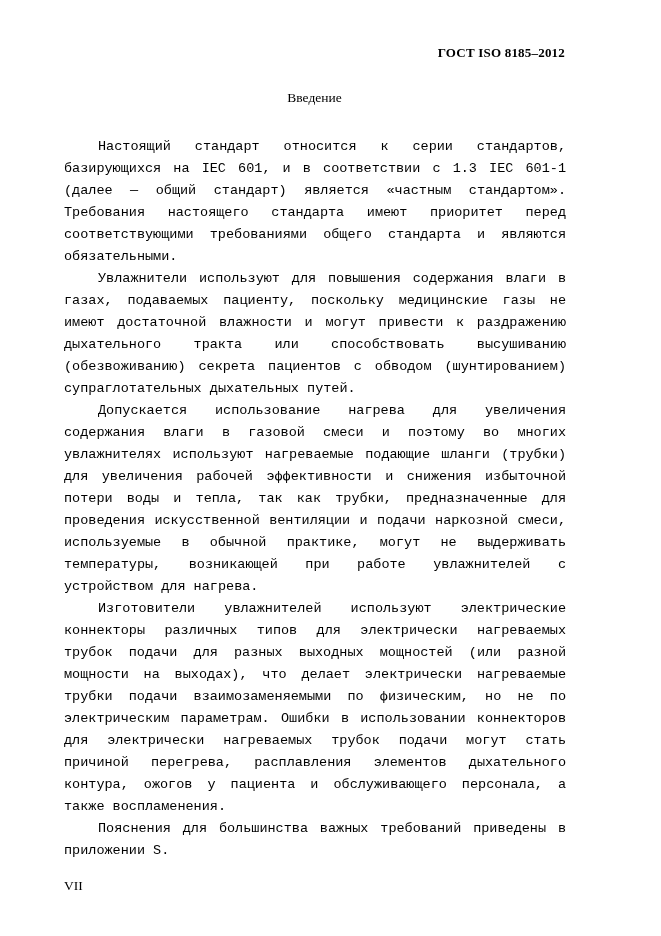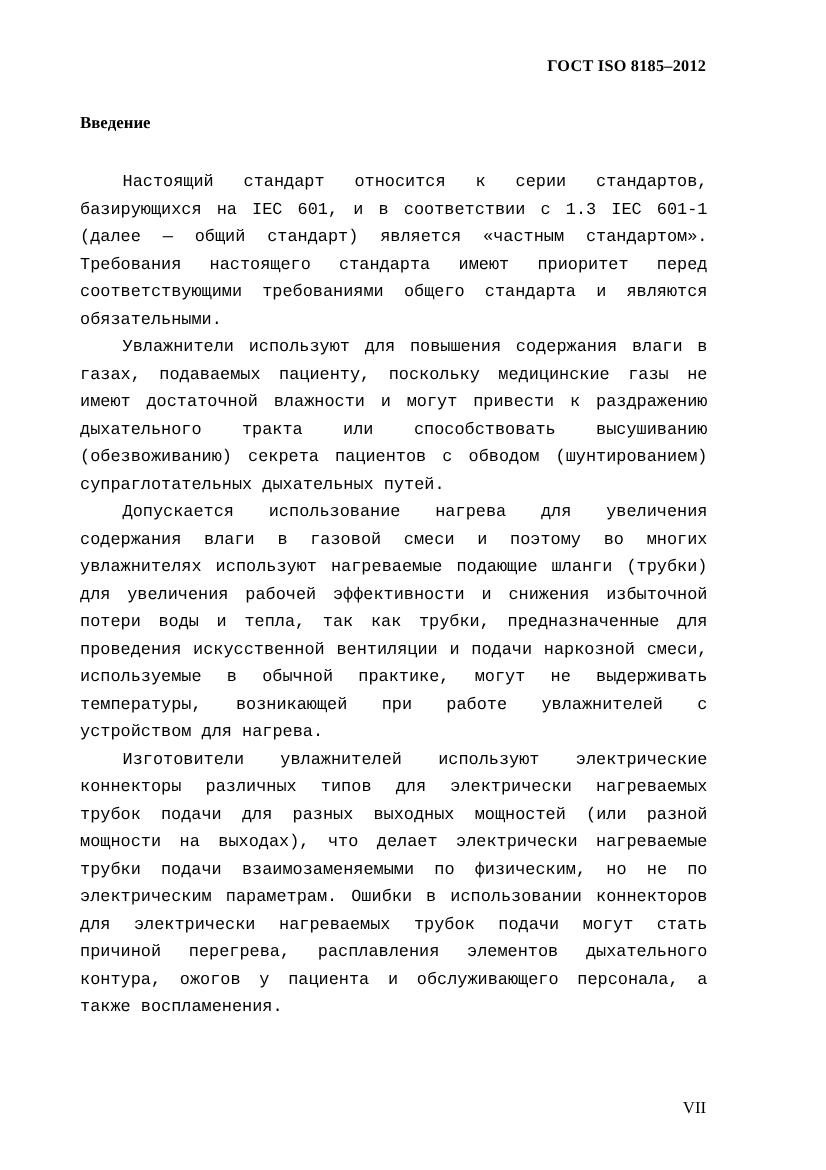--- a/index.html
+++ b/index.html
@@ -24,21 +24,22 @@
     text-align: right;
     font-weight: bold;
     font-size: 13px;
     letter-spacing: 0.2px;
   }
   .section-title {
     position: absolute;
     top: 90px;
     left: 64px;
     right: 60px;
-    font-weight: bold;
+    text-align: center;
+    font-weight: normal;
     font-size: 13.5px;
   }
   .content {
     position: absolute;
     top: 136px;
     left: 64px;
     right: 59px;
     font-size: 13.5px;
     line-height: 22px;
     text-align: justify;
@@ -47,36 +48,36 @@
   .content p {
     margin: 0;
     padding: 0;
     text-indent: 34px;
   }
   .page-footer {
     position: absolute;
     bottom: 42px;
     left: 64px;
     right: 60px;
-    text-align: right;
     font-size: 13.5px;
     margin-top: 12px;
   }
 </style>
 </head>
 <body>
 
 <div class="page">
 
   <div class="doc-header">ГОСТ ISO 8185–2012</div>
 
   <div class="section-title">Введение</div>
 
   <div class="content">
     <p>Настоящий стандарт относится к серии стандартов, базирующихся на IEC 601, и в соответствии с 1.3 IEC 601-1 (далее — общий стандарт) является «частным стандартом». Требования настоящего стандарта имеют приоритет перед соответствующими требованиями общего стандарта и являются обязательными.</p>
     <p>Увлажнители используют для повышения содержания влаги в газах, подаваемых пациенту, поскольку медицинские газы не имеют достаточной влажности и могут привести к раздражению дыхательного тракта или способствовать высушиванию (обезвоживанию) секрета пациентов с обводом (шунтированием) супраглотательных дыхательных путей.</p>
     <p>Допускается использование нагрева для увеличения содержания влаги в газовой смеси и поэтому во многих увлажнителях используют нагреваемые подающие шланги (трубки) для увеличения рабочей эффективности и снижения избыточной потери воды и тепла, так как трубки, предназначенные для проведения искусственной вентиляции и подачи наркозной смеси, используемые в обычной практике, могут не выдерживать температуры, возникающей при работе увлажнителей с устройством для нагрева.</p>
     <p>Изготовители увлажнителей используют электрические коннекторы различных типов для электрически нагреваемых трубок подачи для разных выходных мощностей (или разной мощности на выходах), что делает электрически нагреваемые трубки подачи взаимозаменяемыми по физическим, но не по электрическим параметрам. Ошибки в использовании коннекторов для электрически нагреваемых трубок подачи могут стать причиной перегрева, расплавления элементов дыхательного контура, ожогов у пациента и обслуживающего персонала, а также воспламенения.</p>
+    <p>Пояснения для большинства важных требований приведены в приложении S.</p>
   </div>
 
   <div class="page-footer">VII</div>
 
 </div>
 
 </body></html>

